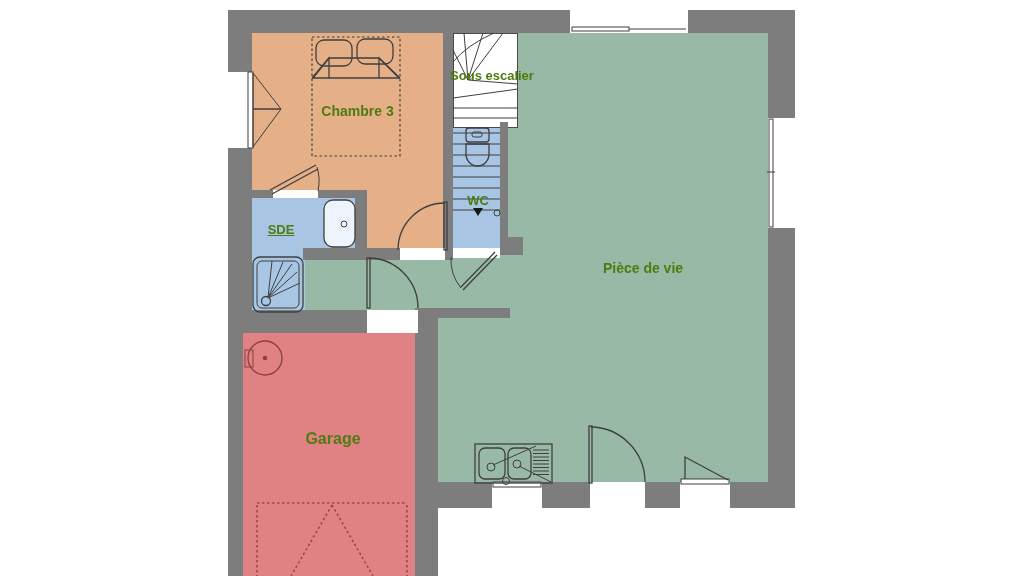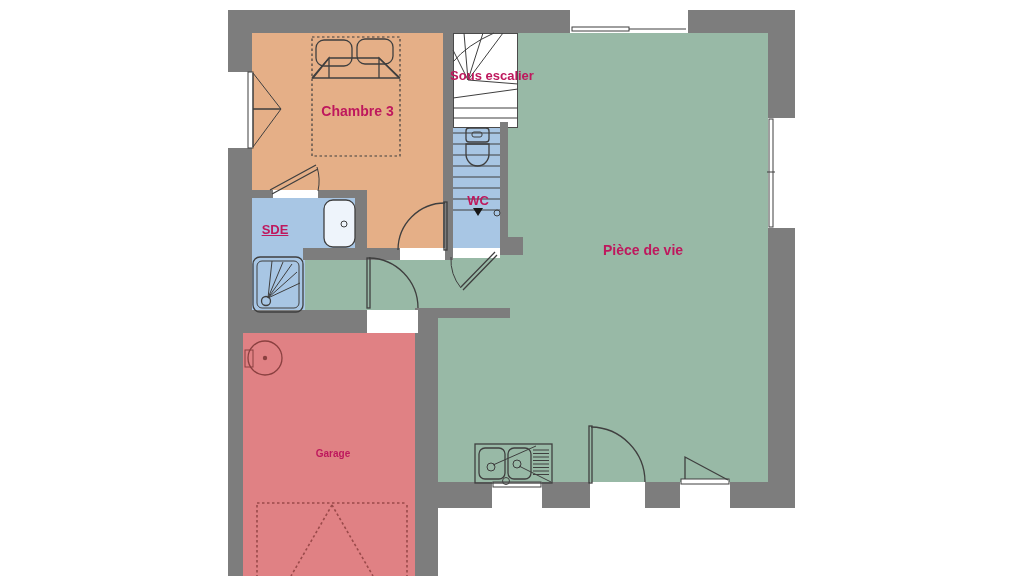--- a/index.html
+++ b/index.html
@@ -6,21 +6,21 @@
   .plan{position:relative;width:1024px;height:576px;background:#fff;overflow:hidden;
         font-family:"Liberation Sans",sans-serif;}
   .room{position:absolute;}
   .wall{position:absolute;background:var(--wall,#7d7d7d);}
   .gap{position:absolute;background:#fff;}
   .bg-bedroom{background:var(--bedroom,#e5af87);}
   .bg-wet{background:var(--wet,#a8c6e4);}
   .bg-living{background:var(--living,#98b9a6);}
   .bg-garage{background:var(--garage,#e08184);}
   .stairs{position:absolute;background:#fff;border:1px solid #4a4a4a;box-sizing:border-box;}
-  .label{position:absolute;font-weight:bold;font-size:13px;color:#be185d;text-align:center;
+  .label{position:absolute;font-weight:bold;font-size:13px;color:#4d7c0f;text-align:center;
          letter-spacing:0px;z-index:6;white-space:nowrap;}
   svg.overlay{position:absolute;left:0;top:0;z-index:5;}
   .ln{stroke:var(--outline,#3f3f3f);fill:none;stroke-width:1.3px;}
   .lnthin{stroke:var(--outline,#3f3f3f);fill:none;stroke-width:1px;}
   .dot{stroke:var(--outline,#3f3f3f);fill:none;stroke-width:1.2px;stroke-dasharray:2.5,2.5;}
   .whitefill{fill:#fff;stroke:var(--outline,#3f3f3f);stroke-width:1px;}
   .tubfill{fill:#eef4fb;stroke:var(--outline,#3f3f3f);stroke-width:1.3px;}
   .dash{stroke:var(--dash,#9a4a4a);fill:none;stroke-width:1.6px;stroke-dasharray:2.5,2.5;}
   .z1{z-index:1}.z2{z-index:2}.z3{z-index:3}.z4{z-index:4}
 </style>
@@ -198,17 +198,17 @@
       <line class="dash" x1="257" y1="505" x2="257" y2="576"></line>
       <line class="dash" x1="407" y1="505" x2="407" y2="576"></line>
       <line class="dash" x1="332" y1="505" x2="291" y2="576"></line>
       <line class="dash" x1="332" y1="505" x2="373" y2="576"></line>
     </g>
   </svg>
 
   <div class="label" style="left:300px;top:103px;width:115px;font-size:14px;">Chambre 3</div>
   <div class="label" style="left:437px;top:68px;width:110px;">Sous escalier</div>
   <div class="label" style="left:463px;top:193px;width:30px;">WC</div>
-  <div class="label" style="left:251px;top:222px;width:48px;text-decoration:underline;">SDE</div>
-  <div class="label" style="left:583px;top:242px;width:120px;font-size:14px;">Pièce de vie</div>
-  <div class="label" style="left:293px;top:448px;width:80px;font-size:10px;">Garage</div>
+  <div class="label" style="left:257px;top:222px;width:48px;text-decoration:underline;">SDE</div>
+  <div class="label" style="left:583px;top:260px;width:120px;font-size:14px;">Pièce de vie</div>
+  <div class="label" style="left:293px;top:430px;width:80px;font-size:16px;">Garage</div>
 
 </div>
 
 </body></html>

